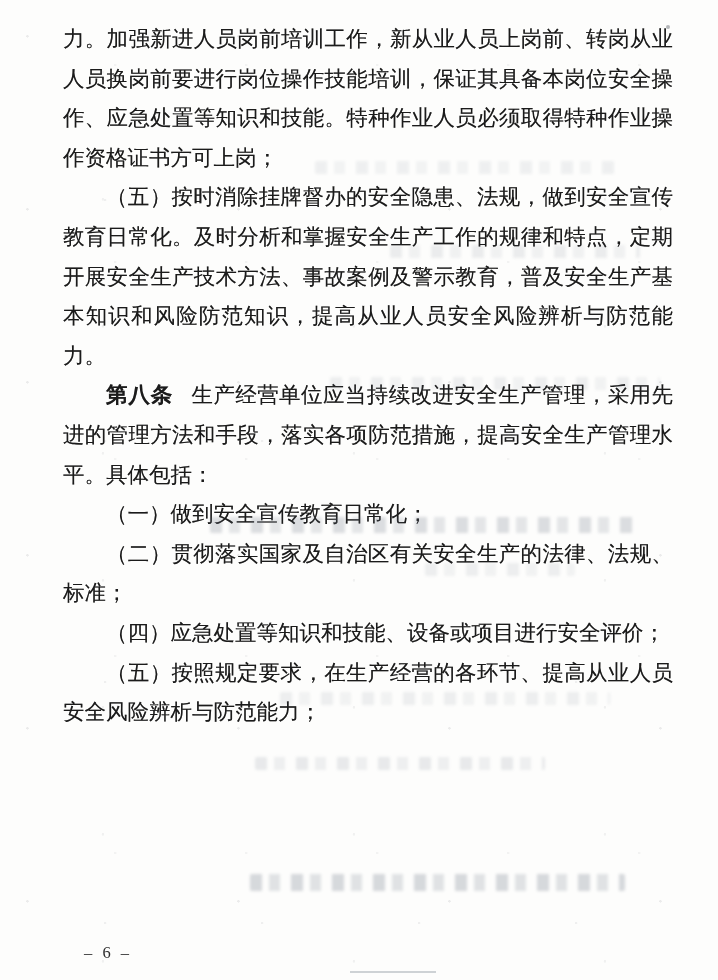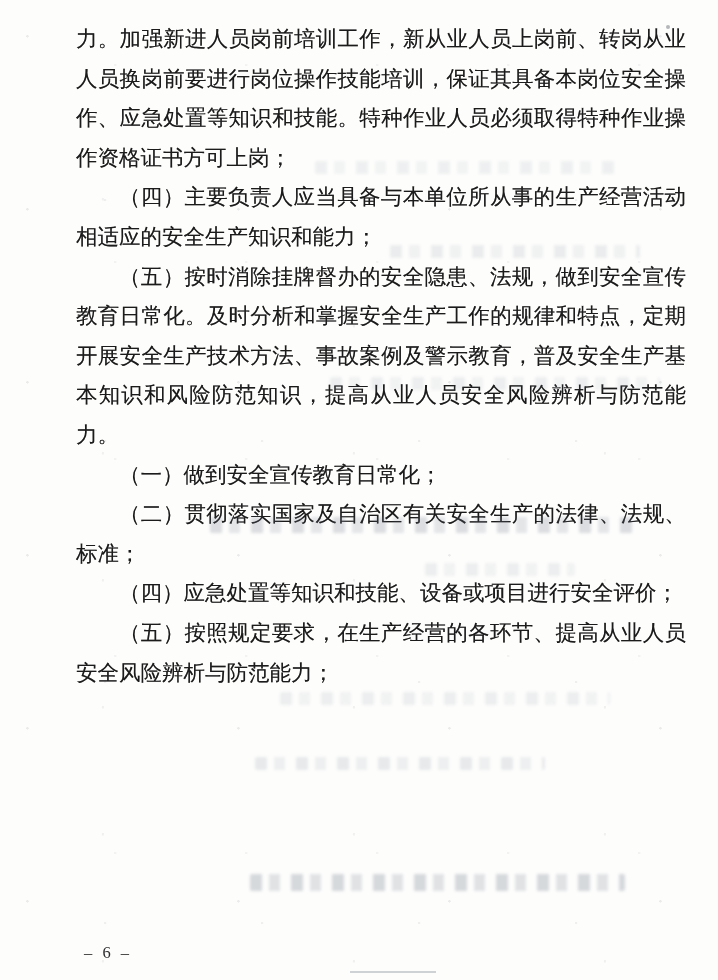--- a/index.html
+++ b/index.html
@@ -18,21 +18,21 @@
     background-color: #fdfdfc;
     background-image:
       radial-gradient(circle 1px at 13% 21%, rgba(70,75,85,0.10) 0 1px, transparent 1.5px),
       radial-gradient(circle 1px at 67% 83%, rgba(70,75,85,0.08) 0 1px, transparent 1.5px),
       radial-gradient(circle 1px at 41% 57%, rgba(70,75,85,0.07) 0 1px, transparent 1.5px),
       radial-gradient(circle 1px at 88% 33%, rgba(70,75,85,0.06) 0 1px, transparent 1.5px);
     background-size: 211px 173px, 157px 241px, 251px 127px, 131px 197px;
   }
   .text-block {
     position: absolute;
-    left: 76px; top: 20px;
+    left: 63px; top: 20px;
     width: 610px;
     font-size: 21.5px;
     line-height: 39.6px;
     color: #1b1b1b;
     text-align: justify;
     text-justify: inter-ideograph;
     text-shadow: 0 0 0.5px rgba(35,35,35,0.55);
     word-break: break-all;
   }
   .text-block p {
@@ -86,22 +86,22 @@
     filter: blur(0.5px);
   }
 </style>
 </head>
 <body>
 
 <div class="page">
 
   <div class="text-block">
     <p class="no-indent"><b class="lead"></b><span>力。加强新进人员岗前培训工作，新从业人员上岗前、转岗从业人员换岗前要进行岗位操作技能培训，保证其具备本岗位安全操作、应急处置等知识和技能。特种作业人员必须取得特种作业操作资格证书方可上岗；</span></p>
-    <p><b class="lead"></b><span>（四）主要负责人应当具备与本单位所从事的生产经营活动相适应的安全生产知识和能力；</span></p>
     <p><b class="lead"></b><span>（五）按时消除挂牌督办的安全隐患、法规，做到安全宣传教育日常化。及时分析和掌握安全生产工作的规律和特点，定期开展安全生产技术方法、事故案例及警示教育，普及安全生产基本知识和风险防范知识，提高从业人员安全风险辨析与防范能力。</span></p>
+    <p><b class="lead">第八条</b><span>生产经营单位应当持续改进安全生产管理，采用先进的管理方法和手段，落实各项防范措施，提高安全生产管理水平。具体包括：</span></p>
     <p><b class="lead"></b><span>（一）做到安全宣传教育日常化；</span></p>
     <p><b class="lead"></b><span>（二）贯彻落实国家及自治区有关安全生产的法律、法规、标准；</span></p>
     <p><b class="lead"></b><span>（四）应急处置等知识和技能、设备或项目进行安全评价；</span></p>
     <p><b class="lead"></b><span>（五）按照规定要求，在生产经营的各环节、提高从业人员安全风险辨析与防范能力；</span></p>
   </div>
 
   <div class="footer">– 6 –</div>
 
   <div class="bleed b1"></div>
   <div class="bleed b2"></div>

